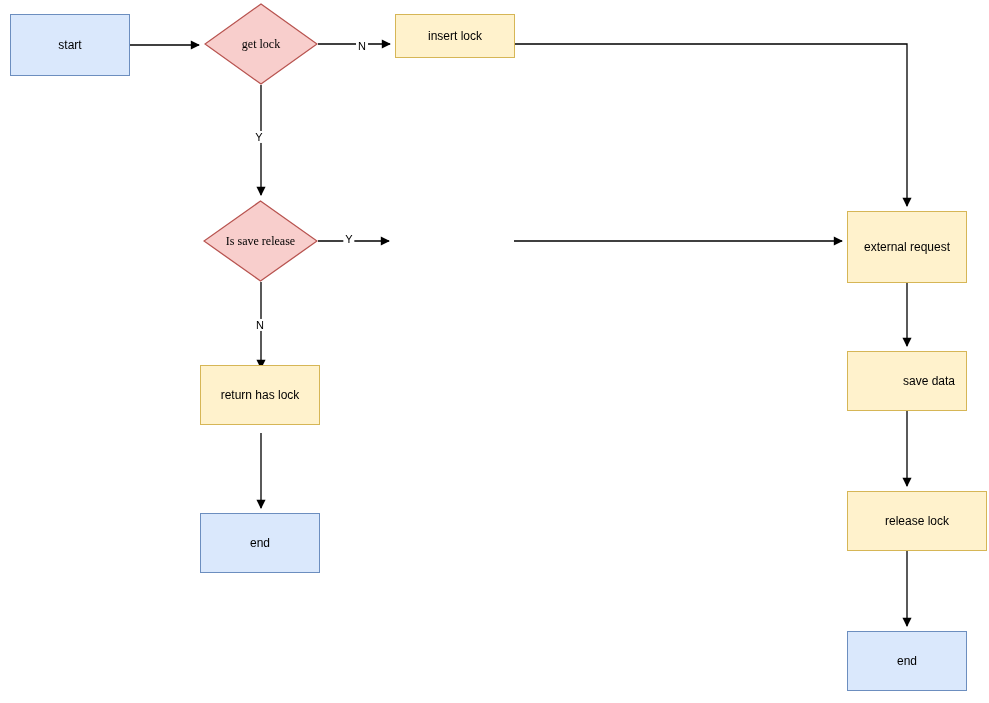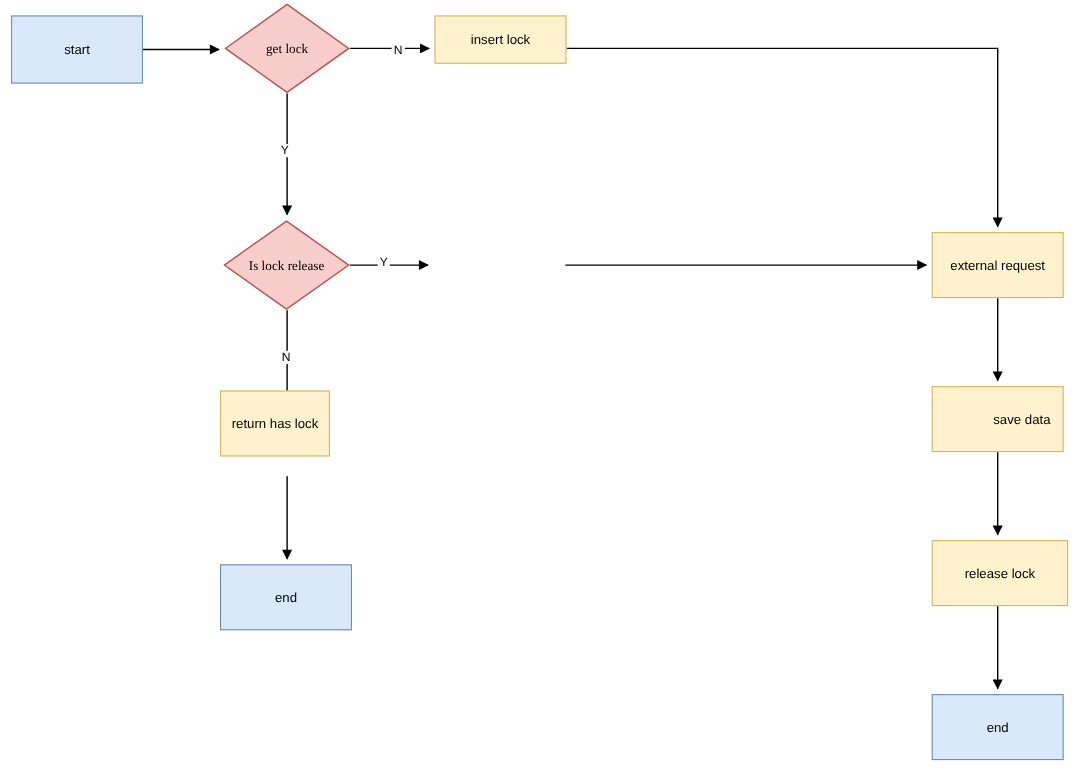--- a/index.html
+++ b/index.html
@@ -78,33 +78,33 @@
       </svg>
       <span class="node-label">get lock</span>
     </div>
     <div class="node rect" style="left: 395px; top: 14px; width: 120px; height: 44px; background: rgb(255, 242, 204); border-color: rgb(214, 182, 86);">
       <span class="node-label">insert lock</span>
     </div>
     <div class="node diamond" style="left: 203px; top: 200px; width: 115px; height: 82px;">
       <svg width="115" height="82" viewBox="0 0 115 82">
         <polygon points="57.5,1 114,41 57.5,81 1,41" fill="#f8cecc" stroke="#b85450" stroke-width="1.3"></polygon>
       </svg>
-      <span class="node-label">Is lock release</span>
+      <span class="node-label">Is save release</span>
     </div>
-    <div class="node rect" style="left: 200px; top: 355px; width: 100px; height: 60px; background: rgb(255, 242, 204); border-color: rgb(214, 182, 86);">
+    <div class="node rect" style="left: 200px; top: 365px; width: 120px; height: 60px; background: rgb(255, 242, 204); border-color: rgb(214, 182, 86);">
       <span class="node-label">return has lock</span>
     </div>
     <div class="node rect" style="left: 200px; top: 513px; width: 120px; height: 60px; background: rgb(218, 232, 252); border-color: rgb(108, 142, 191);">
       <span class="node-label">end</span>
     </div>
-    <div class="node rect" style="left: 847px; top: 211px; width: 120px; height: 60px; background: rgb(255, 242, 204); border-color: rgb(214, 182, 86);">
+    <div class="node rect" style="left: 847px; top: 211px; width: 120px; height: 72px; background: rgb(255, 242, 204); border-color: rgb(214, 182, 86);">
       <span class="node-label">external request</span>
     </div>
     <div class="node rect" style="left: 847px; top: 351px; width: 120px; height: 60px; background: rgb(255, 242, 204); border-color: rgb(214, 182, 86); padding-left: 44px;">
       <span class="node-label">save data</span>
     </div>
-    <div class="node rect" style="left: 847px; top: 491px; width: 124px; height: 60px; background: rgb(255, 242, 204); border-color: rgb(214, 182, 86);">
+    <div class="node rect" style="left: 847px; top: 491px; width: 140px; height: 60px; background: rgb(255, 242, 204); border-color: rgb(214, 182, 86);">
       <span class="node-label">release lock</span>
     </div>
     <div class="node rect" style="left: 847px; top: 631px; width: 120px; height: 60px; background: rgb(218, 232, 252); border-color: rgb(108, 142, 191);">
       <span class="node-label">end</span>
     </div>
   </div>
 
 </body></html>

